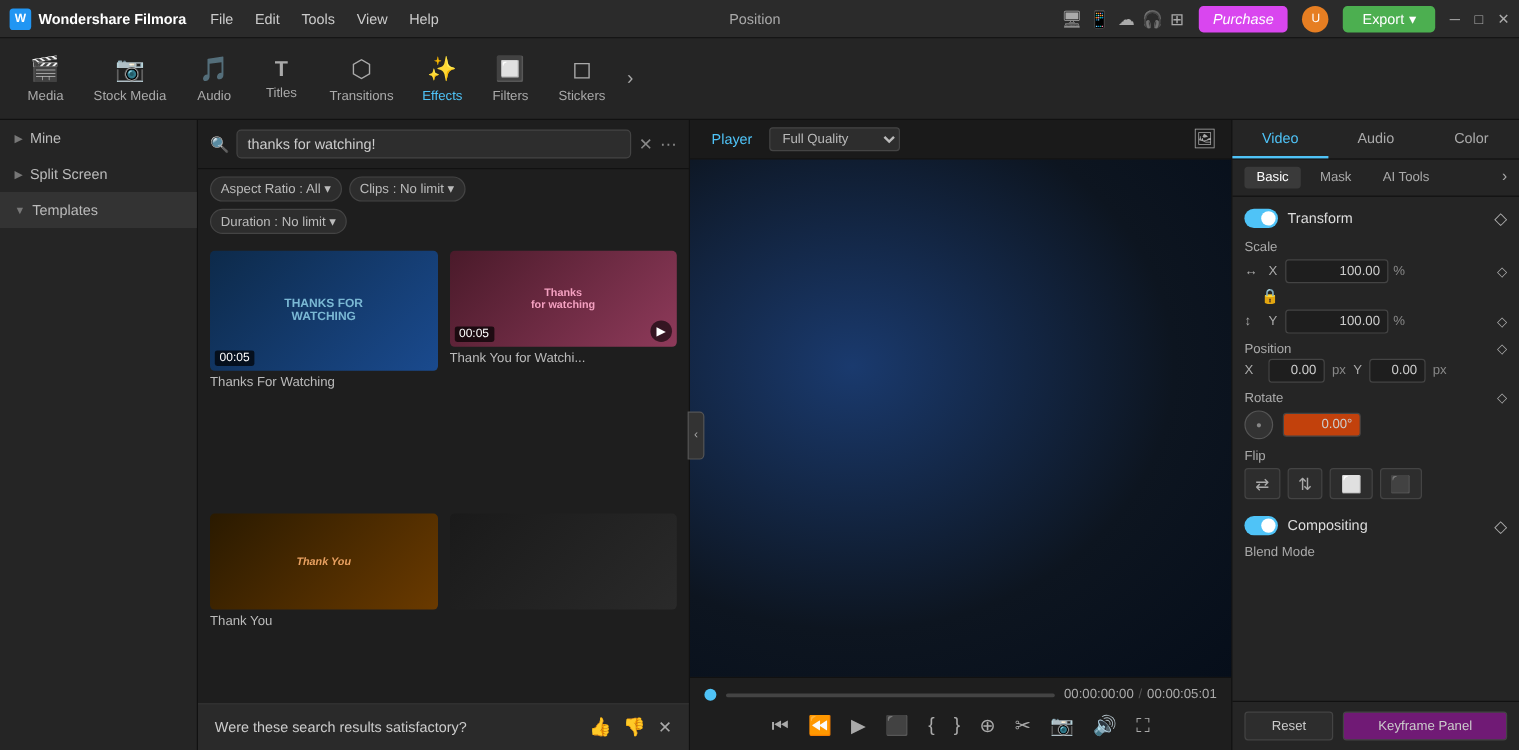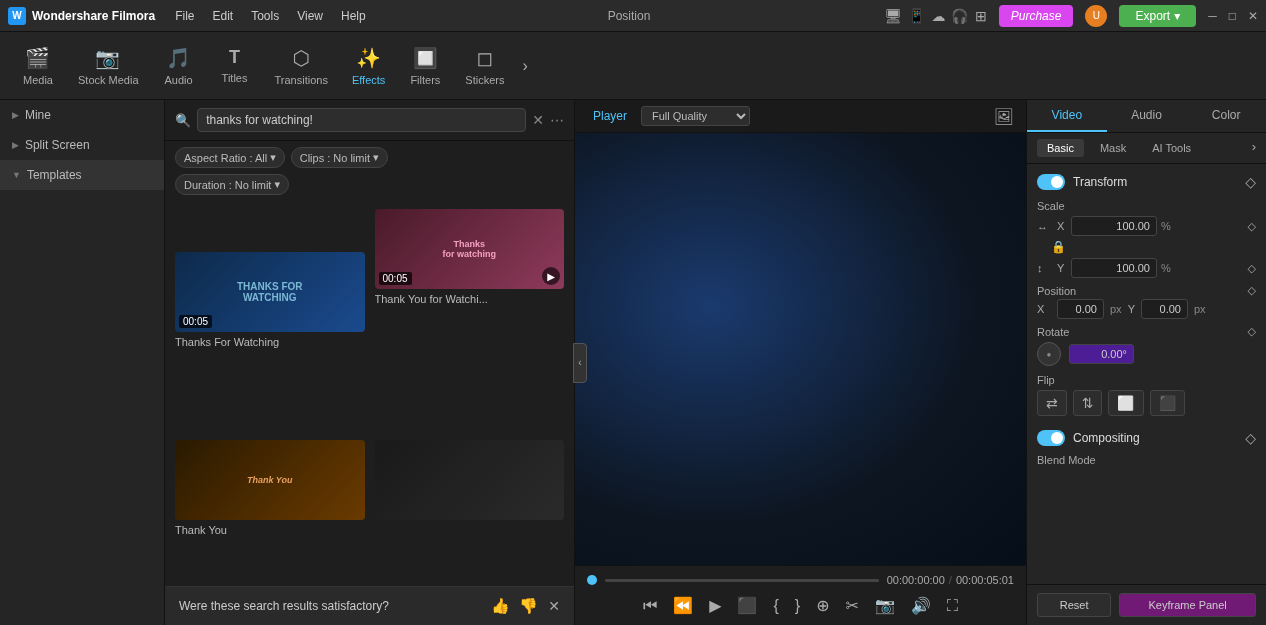--- a/index.html
+++ b/index.html
@@ -88,21 +88,21 @@
     .prop-unit { font-size: 11px; color: #888; }
     .lock-icon { color: #888; font-size: 12px; }
     .prop-section { margin-bottom: 14px; }
     .prop-section-header { display: flex; align-items: center; margin-bottom: 2px; }
     .coord-row { display: flex; align-items: center; gap: 6px; margin-bottom: 6px; }
     .coord-label { font-size: 11px; color: #aaa; width: 14px; }
     .coord-input { background: #1e1e1e; border: 1px solid #444; color: #ccc; padding: 3px 6px; border-radius: 3px; font-size: 11px; width: 47px; text-align: right; }
     .coord-unit { font-size: 11px; color: #888; }
     .rotate-row { display: flex; align-items: center; gap: 8px; margin-bottom: 8px; }
     .rotate-knob { width: 24px; height: 24px; background: #333; border-radius: 50%; border: 1px solid #555; display: flex; align-items: center; justify-content: center; }
-    .rotate-input { background: #4c1d95; border: 1px solid #444; color: #ccc; padding: 3px 6px; border-radius: 3px; font-size: 11px; width: 65px; text-align: right; }
+    .rotate-input { background: #c2410c; border: 1px solid #444; color: #ccc; padding: 3px 6px; border-radius: 3px; font-size: 11px; width: 65px; text-align: right; }
     .flip-row { display: flex; gap: 6px; flex-wrap: wrap; }
     .flip-btn { background: #2d2d2d; border: 1px solid #444; color: #aaa; padding: 4px 8px; border-radius: 3px; cursor: pointer; font-size: 14px; }
     .compositing-row { display: flex; align-items: center; margin-bottom: 8px; }
     .blend-row { display: flex; align-items: center; gap: 6px; margin-bottom: 8px; }
     .blend-label { font-size: 11px; color: #aaa; }
     .right-footer { padding: 8px 10px; display: flex; gap: 8px; border-top: 1px solid #111; }
     .reset-btn { flex: 1; background: #2d2d2d; border: 1px solid #444; color: #ccc; padding: 5px; border-radius: 3px; cursor: pointer; font-size: 11px; }
     .keyframe-btn { flex: 2; background: #701a75; border: 1px solid #444; color: #ccc; padding: 5px; border-radius: 3px; cursor: pointer; font-size: 11px; }
   </style>
 </head>
@@ -214,21 +214,21 @@
     <div class="filter-row" style="padding-top:0;">
       <button class="filter-btn">
         <span>Duration : No limit</span>
         <span>▾</span>
       </button>
     </div>
 
     <div class="grid-area">
 
       <div class="grid-item">
-        <div class="grid-thumb" style="height:80px;background:linear-gradient(135deg,#0d2a4a,#1a4a8e);border-radius:4px;display:flex;align-items:center;justify-content:center;margin-top:43px;">
+        <div class="grid-thumb" style="height:100px;background:linear-gradient(135deg,#0d2a4a,#1a4a8e);border-radius:4px;display:flex;align-items:center;justify-content:center;">
           <span style="color:#7ab8d4;font-size:10px;font-weight:bold;text-align:center;padding:4px;">THANKS FOR<br>WATCHING</span>
           <span class="duration-badge">00:05</span>
         </div>
         <span class="grid-label">Thanks For Watching</span>
       </div>
 
       <div class="grid-item">
         <div class="grid-thumb" style="height:80px;background:linear-gradient(135deg,#4a1a2a,#8e3a5a);border-radius:4px;display:flex;align-items:center;justify-content:center;position:relative;">
           <span style="color:#f4a0c0;font-size:9px;font-weight:bold;text-align:center;padding:4px;">Thanks<br>for watching</span>
           <span class="duration-badge">00:05</span>

